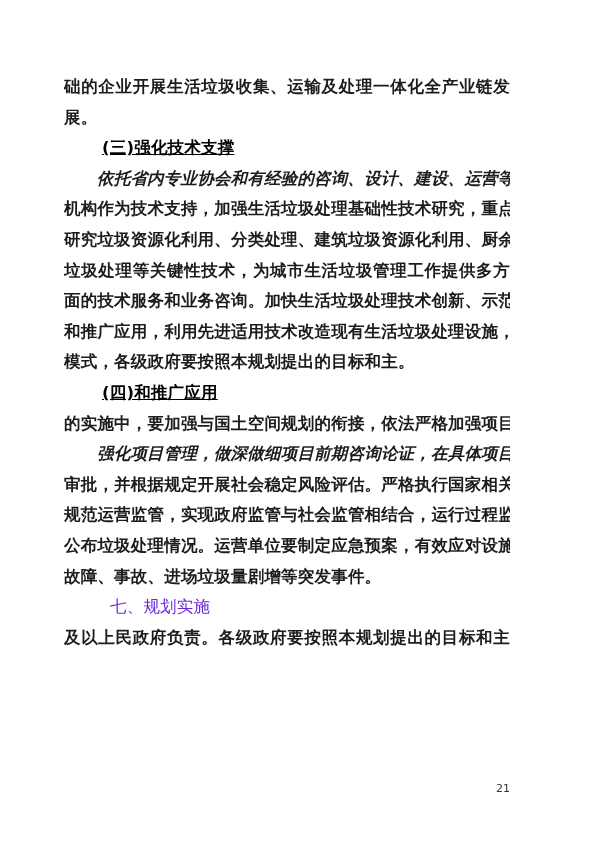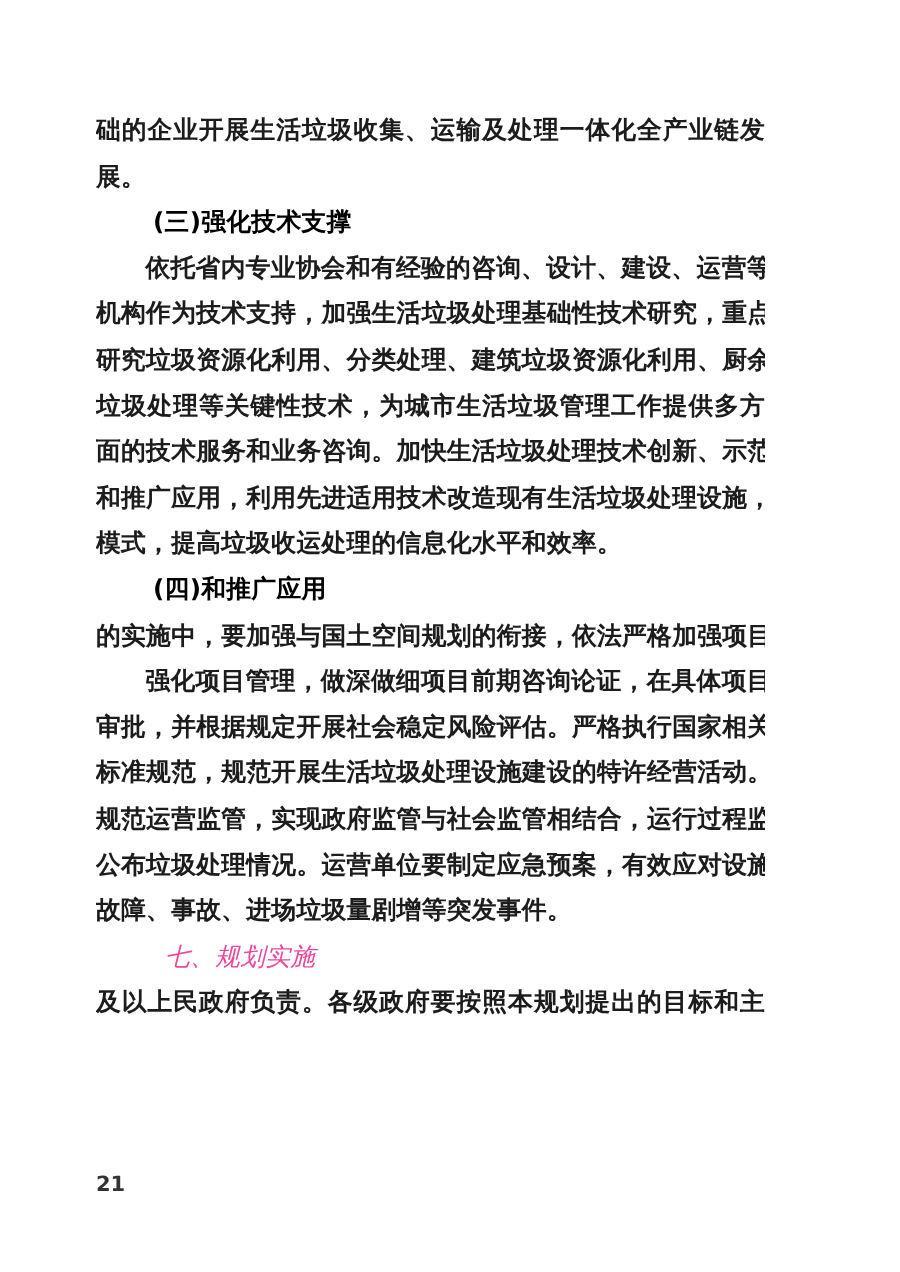--- a/index.html
+++ b/index.html
@@ -32,67 +32,67 @@
     text-align-last: justify;
     white-space: nowrap;
     overflow: hidden;
   }
   .line.short {
     text-align: left;
     text-align-last: left;
   }
   .line.indent {
     text-indent: 33px;
+    font-style: italic;
   }
   .line.heading {
     text-align: right;
     text-align-last: left;
     text-indent: 38px;
     font-weight: 700;
     color: #000000;
+    text-decoration: underline;
   }
   .line.heading7 {
     text-align: right;
     text-align-last: left;
     text-indent: 46px;
     font-weight: 400;
-    color: #ec4899;
-    font-style: italic;
+    color: #6d28d9;
   }
   .page-number {
     position: absolute;
     left: 64px;
     top: 782px;
     width: 446px;
-    text-align: left;
-    font-size: 14px;
-    font-weight: 700;
+    text-align: right;
+    font-size: 11px;
+    font-weight: 400;
     color: #333333;
   }
 </style>
 </head>
 <body>
 
 <div class="page">
   <div class="textcol" id="textcol">
       <div class="line">础的企业开展生活垃圾收集、运输及处理一体化全产业链发</div>
       <div class="line short">展。</div>
       <div class="line heading">(三)强化技术支撑</div>
       <div class="line indent">依托省内专业协会和有经验的咨询、设计、建设、运营等</div>
       <div class="line">机构作为技术支持，加强生活垃圾处理基础性技术研究，重点</div>
       <div class="line">研究垃圾资源化利用、分类处理、建筑垃圾资源化利用、厨余</div>
       <div class="line">垃圾处理等关键性技术，为城市生活垃圾管理工作提供多方</div>
       <div class="line">面的技术服务和业务咨询。加快生活垃圾处理技术创新、示范</div>
       <div class="line">和推广应用，利用先进适用技术改造现有生活垃圾处理设施，</div>
-      <div class="line short">模式，提高垃圾收运处理的信息化水平和效率。</div>
+      <div class="line short">模式，各级政府要按照本规划提出的目标和主。</div>
       <div class="line heading">(四)和推广应用</div>
       <div class="line">的实施中，要加强与国土空间规划的衔接，依法严格加强项目</div>
       <div class="line indent">强化项目管理，做深做细项目前期咨询论证，在具体项目</div>
       <div class="line">审批，并根据规定开展社会稳定风险评估。严格执行国家相关</div>
-      <div class="line">标准规范，规范开展生活垃圾处理设施建设的特许经营活动。</div>
       <div class="line">规范运营监管，实现政府监管与社会监管相结合，运行过程监</div>
       <div class="line">公布垃圾处理情况。运营单位要制定应急预案，有效应对设施</div>
       <div class="line short">故障、事故、进场垃圾量剧增等突发事件。</div>
       <div class="line heading7">七、规划实施</div>
       <div class="line">及以上民政府负责。各级政府要按照本规划提出的目标和主</div>
     </div>
   <div class="page-number">21</div>
 </div>
 
 </body></html>

